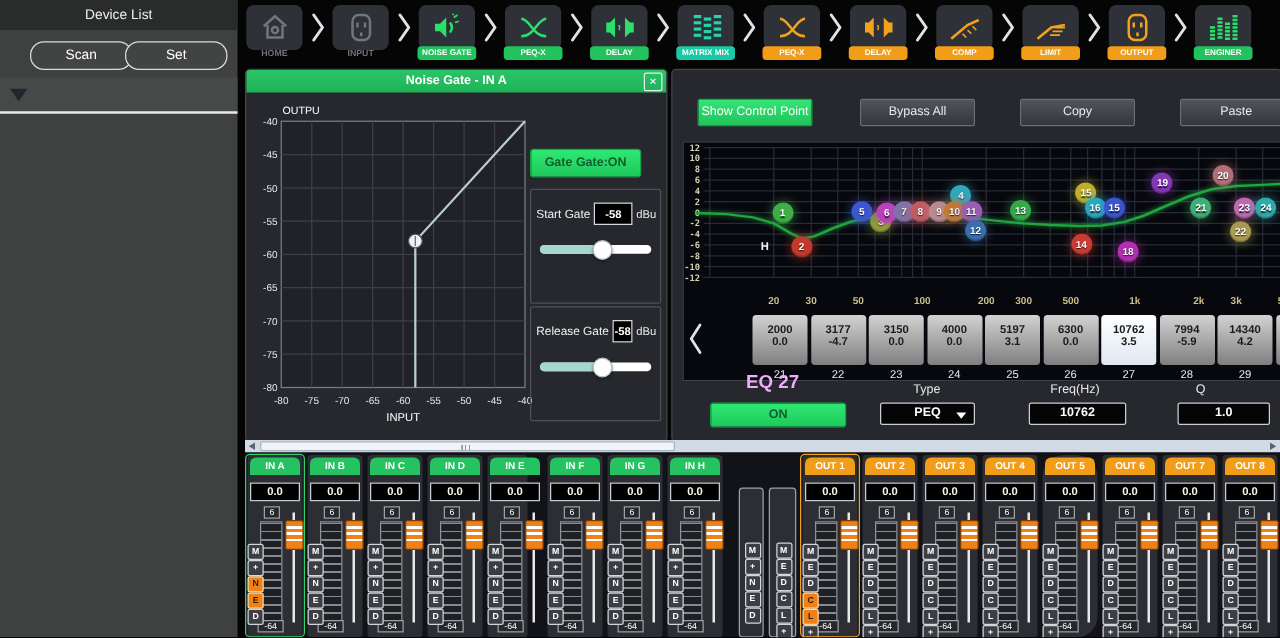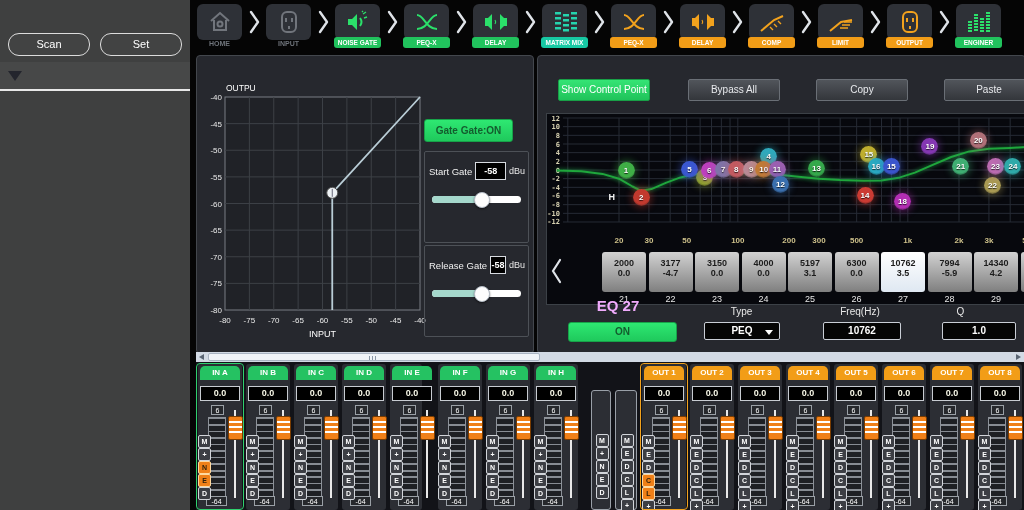--- a/index.html
+++ b/index.html
@@ -5,21 +5,21 @@
   html,body{margin:0;padding:0;background:#000;}
   #app{position:relative;width:1024px;height:510px;background:#050505;overflow:hidden;
        font-family:"Liberation Sans",sans-serif;-webkit-font-smoothing:antialiased;}
   .abs{position:absolute;}
   
   #sidebar{position:absolute;left:0;top:0;width:190px;height:510px;background:#3f4040;}
   .sb-title{position:absolute;left:0;top:0;width:100%;height:24px;background:#2a2b2b;color:#f0f0f0;
             font-size:11px;line-height:24px;text-align:center;}
   .sb-btn{position:absolute;top:33px;height:21px;background:#424343;border:1px solid #dcdcdc;border-radius:11px;
           color:#fff;font-size:11px;line-height:21px;text-align:center;cursor:pointer;}
-  #btn-scan{left:8px;width:80px;}
+  #btn-scan{left:24px;width:80px;}
   #btn-set{left:100px;width:80px;}
   .sb-dd{position:absolute;left:0;top:62px;width:100%;height:27px;background:#474848;border-bottom:2px solid #e8e8e8;}
   .caret{position:absolute;left:8px;top:9px;width:0;height:0;border-left:7px solid transparent;
          border-right:7px solid transparent;border-top:10px solid #23252d;}
   
   #toolbar{position:absolute;left:196px;top:0;width:828px;height:55px;display:flex;align-items:flex-start;}
   .tb-item{width:47px;flex:0 0 47px;text-align:center;cursor:pointer;}
   .tb-tile{width:45px;height:36px;margin:4px auto 0 auto;background:#2e3137;border-radius:6px;
            display:flex;align-items:center;justify-content:center;}
   .chev{width:22px;flex:0 0 22px;height:44px;display:flex;align-items:center;justify-content:center;}
@@ -106,20 +106,21 @@
   .sbtn.on{background:#f08018;color:#30200a;border-color:#ffd9a0;}
   .sel-outline{position:absolute;left:-2px;top:-1px;right:-2px;bottom:0;border:1px solid;border-radius:4px;
                pointer-events:none;}
 </style>
 </head>
 <body>
 
 <div id="app">
 
   <div id="sidebar">
+    <div class="sb-title">Device List</div>
     <div class="sb-btn" id="btn-scan">Scan</div>
     <div class="sb-btn" id="btn-set">Set</div>
     <div class="sb-dd">
       <span class="caret"></span>
     </div>
   </div>
 
   <div id="toolbar">
       <div class="tb-item">
         <div class="tb-tile ic-gray">
@@ -318,20 +319,24 @@
               <rect x="21" y="18" width="4" height="2"></rect>
               <rect x="21" y="21" width="4" height="2"></rect>
             </g>
           </svg>
         </div>
         <span class="tb-pill green">ENGINER</span>
       </div>
     </div>
 
   <div id="ng-panel" class="panel">
+    <div class="titlebar">
+      <span>Noise Gate - IN A</span>
+      <span class="closebtn">×</span>
+    </div>
     <svg id="ng-svg" class="abs" style="left:8px;top:24px" width="226" height="268" viewBox="0 0 226 268">
         <rect x="20" y="17" width="195" height="213" fill="#202227" stroke="#787d84" stroke-width="1"></rect>
         <line x1="44.375" y1="17" x2="44.375" y2="230" stroke="#3c4046"></line>
         <line x1="20" y1="43.625" x2="215" y2="43.625" stroke="#3c4046"></line>
         <line x1="68.75" y1="17" x2="68.75" y2="230" stroke="#3c4046"></line>
         <line x1="20" y1="70.25" x2="215" y2="70.25" stroke="#3c4046"></line>
         <line x1="93.125" y1="17" x2="93.125" y2="230" stroke="#3c4046"></line>
         <line x1="20" y1="96.875" x2="215" y2="96.875" stroke="#3c4046"></line>
         <line x1="117.5" y1="17" x2="117.5" y2="230" stroke="#3c4046"></line>
         <line x1="20" y1="123.5" x2="215" y2="123.5" stroke="#3c4046"></line>
@@ -751,21 +756,21 @@
         <div class="scalebox" style="left: 8px; top: 132px; width: 21px;">-64</div>
         <div class="sline" style="left: 36px; top: 46px;"></div>
         <div class="handle" style="left: 30px; top: 52px;"></div>
         <div class="sbtn" style="left: 0px; top: 71px;">M</div>
         <div class="sbtn" style="left: 0px; top: 84px;">E</div>
         <div class="sbtn" style="left: 0px; top: 97px;">D</div>
         <div class="sbtn" style="left: 0px; top: 110px;">C</div>
         <div class="sbtn" style="left: 0px; top: 123px;">L</div>
         <div class="sbtn" style="left: 0px; top: 136px;">+</div>
       </div>
-      <div class="strip" style="left: 638px; width: 44px; top: 2px; height: 146px;">
+      <div class="strip" style="left: 638px; width: 44px; top: 2px; height: 146px; border-radius: 17px;">
         <div class="tab" style="background: linear-gradient(rgb(242, 157, 23), rgb(242, 157, 23)); left: 2px; top: 2px; width: 40px;">OUT 5</div>
         <div class="valbox" style="left: 2px; width: 38px;">0.0</div>
         <div class="scalebox" style="left: 13px; top: 41px; width: 13px;">6</div>
         <div class="meter" style="left: 10px; top: 53px;"></div>
         <div class="scalebox" style="left: 8px; top: 132px; width: 21px;">-64</div>
         <div class="sline" style="left: 36px; top: 46px;"></div>
         <div class="handle" style="left: 30px; top: 52px;"></div>
         <div class="sbtn" style="left: 0px; top: 71px;">M</div>
         <div class="sbtn" style="left: 0px; top: 84px;">E</div>
         <div class="sbtn" style="left: 0px; top: 97px;">D</div>

